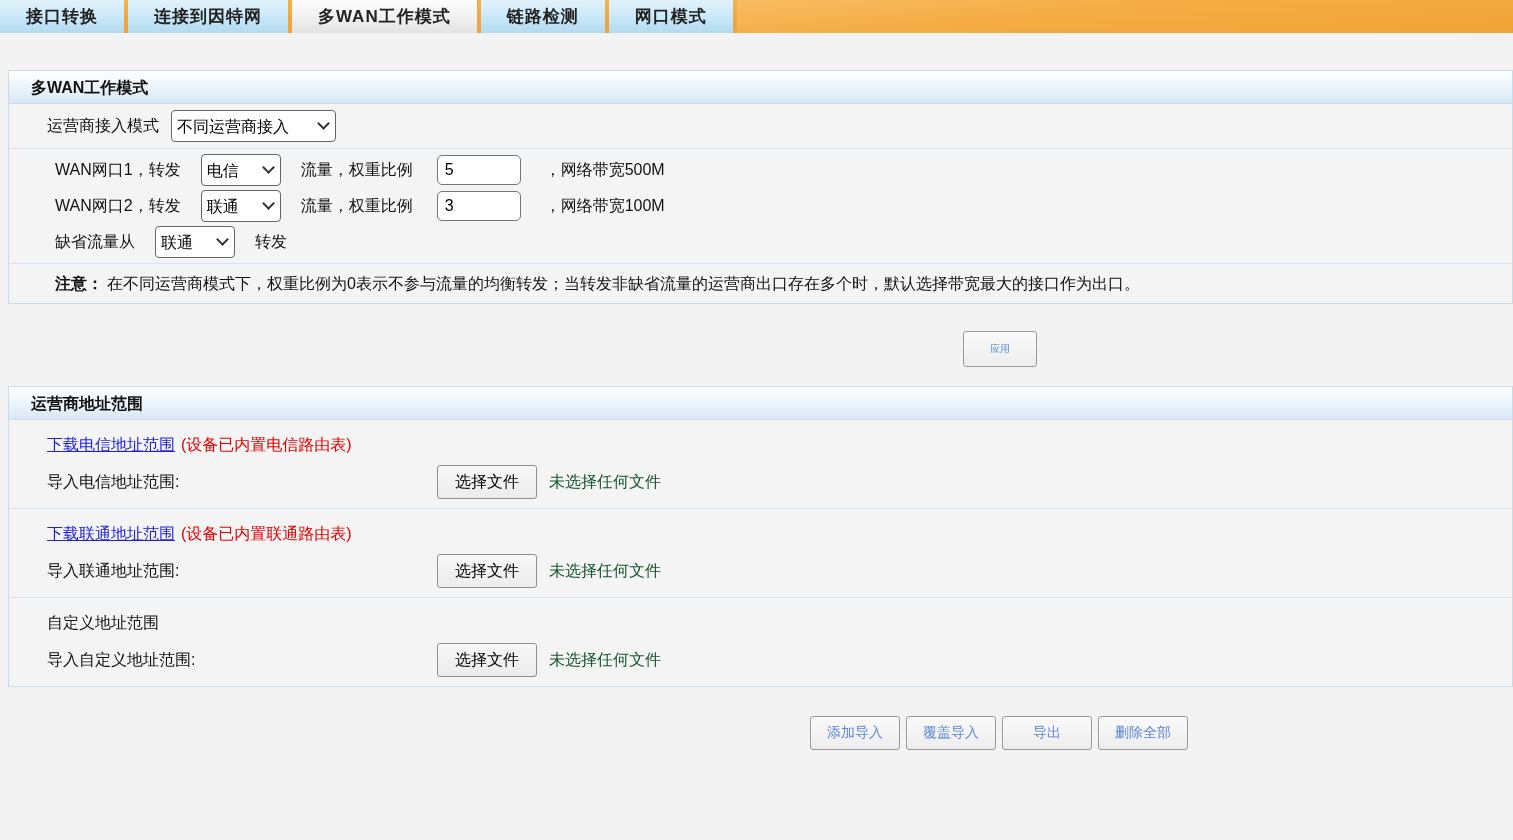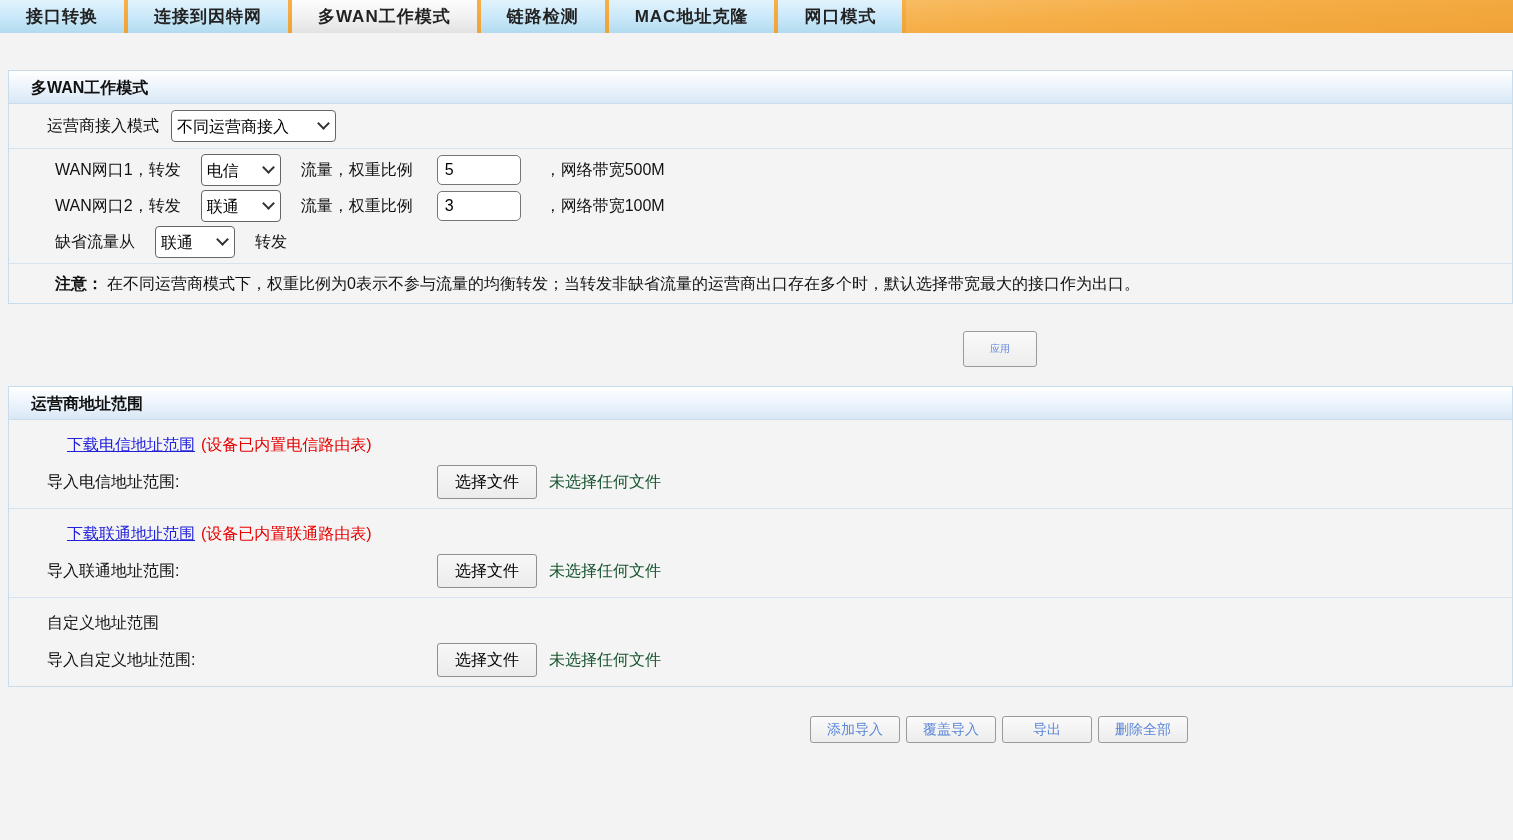--- a/index.html
+++ b/index.html
@@ -121,27 +121,27 @@
     padding: 0 14px;
     font-size: 10px;
     color: #5b85d6;
     background: linear-gradient(180deg, #fafafa, #ededed);
     border: 1px solid #9a9a9a;
     border-radius: 3px;
     cursor: pointer;
   }
   .apply-btn { margin-left: 963px; width: 74px; }
   .actions-row { margin-top: 29px; margin-left: 810px; display: flex; gap: 6px; }
-  .actions-row .btn { width: 90px; height: 27px; font-size: 14px; }
+  .actions-row .btn { width: 90px; height: 34px; font-size: 14px; }
 
   
   .group { padding: 8px 0 6px 38px; }
   .group + .group { border-top: 1px solid #d6e3f0; }
   .dl-line { height: 34px; display: flex; align-items: center; gap: 6px; font-size: 16px; }
-  a.dl-link { color: #2222dd; text-decoration: underline; cursor: pointer; margin-left: 20px; }
+  a.dl-link { color: #2222dd; text-decoration: underline; cursor: pointer; }
   .red-note { color: #e60000; }
   .import-line { height: 40px; display: flex; align-items: center; }
   .import-label { width: 390px; }
   .file-btn {
     font-family: inherit;
     font-size: 16px;
     color: #000;
     height: 34px;
     padding: 0 17px;
     background: linear-gradient(180deg, #f7f7f7, #ececec);
@@ -161,23 +161,20 @@
         <span>接口转换</span>
       </div>
     <div class="tab">
         <span>连接到因特网</span>
       </div>
     <div class="tab active">
         <span>多WAN工作模式</span>
       </div>
     <div class="tab">
         <span>链路检测</span>
-      </div>
-    <div class="tab">
-        <span>MAC地址克隆</span>
       </div>
     <div class="tab">
         <span>网口模式</span>
       </div>
   </div>
 
   <div class="panel panel1">
     <div class="panel-header">多WAN工作模式</div>
 
     <div class="row mode-row">

